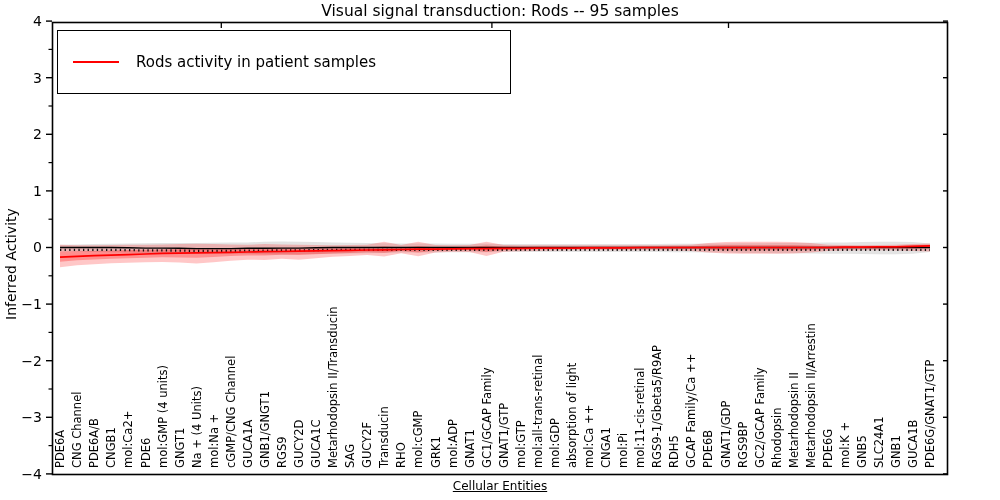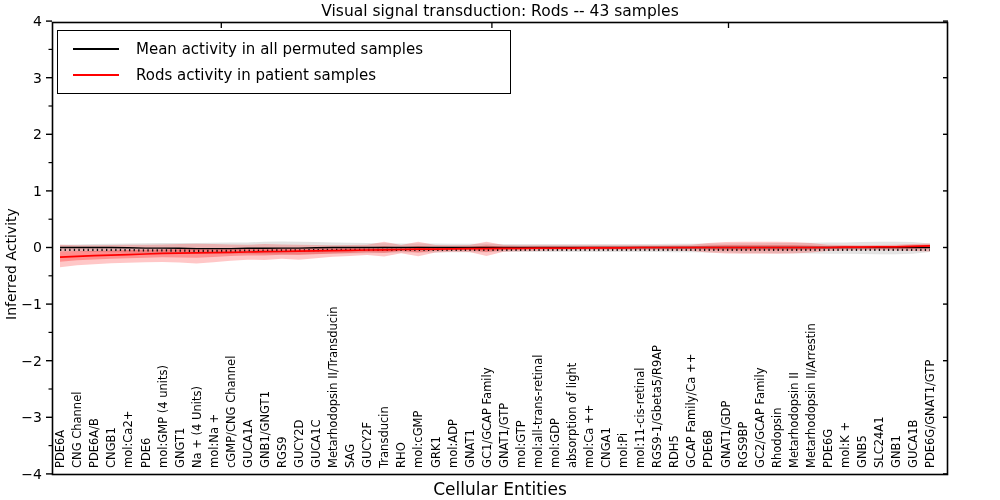--- a/index.html
+++ b/index.html
@@ -1,21 +1,21 @@
 <!DOCTYPE html>
 <html><head>
 <meta charset="utf-8">
 <style>
   html,body{margin:0;padding:0;background:#fff;}
   .figure{position:relative;width:1000px;height:500px;background:#ffffff;
           font-family:"DejaVu Sans","Liberation Sans",sans-serif;overflow:hidden;color:#000;}
   #plot{position:absolute;left:0;top:0;}
   .chart-title{position:absolute;left:52px;top:2px;width:896px;text-align:center;
                font-size:15.5px;white-space:nowrap;}
-  .xlabel{position:absolute;left:52px;top:479px;width:896px;text-align:center;font-size:17px;}
+  .xlabel{position:absolute;left:52px;top:479px;width:896px;text-align:center;font-size:12px;text-decoration:underline;}
   .ylabel{position:absolute;left:3px;top:320px;transform-origin:0 0;
           transform:rotate(-90deg);font-size:14px;white-space:nowrap;}
   .legend{position:absolute;left:57px;top:30px;width:454px;height:64px;background:#fff;
           border:1.6px solid #000;box-sizing:border-box;display:flex;flex-direction:column;
           justify-content:space-evenly;padding-left:15px;}
   .legend-row{display:flex;align-items:center;gap:17px;}
   .legend-line{display:inline-block;width:46px;height:2px;background:#000;flex:0 0 auto;}
   .legend-label{font-size:15px;white-space:nowrap;}
 </style>
 </head>
@@ -114,26 +114,22 @@
       <text transform="translate(797.7,468) rotate(-90)" font-size="11.5px" font-family="&quot;DejaVu Sans&quot;,&quot;Liberation Sans&quot;,sans-serif">Metarhodopsin II</text>
       <text transform="translate(814.8,468) rotate(-90)" font-size="11.5px" font-family="&quot;DejaVu Sans&quot;,&quot;Liberation Sans&quot;,sans-serif">Metarhodopsin II/Arrestin</text>
       <text transform="translate(831.8,468) rotate(-90)" font-size="11.5px" font-family="&quot;DejaVu Sans&quot;,&quot;Liberation Sans&quot;,sans-serif">PDE6G</text>
       <text transform="translate(848.9,468) rotate(-90)" font-size="11.5px" font-family="&quot;DejaVu Sans&quot;,&quot;Liberation Sans&quot;,sans-serif">mol:K +</text>
       <text transform="translate(866.0,468) rotate(-90)" font-size="11.5px" font-family="&quot;DejaVu Sans&quot;,&quot;Liberation Sans&quot;,sans-serif">GNB5</text>
       <text transform="translate(883.0,468) rotate(-90)" font-size="11.5px" font-family="&quot;DejaVu Sans&quot;,&quot;Liberation Sans&quot;,sans-serif">SLC24A1</text>
       <text transform="translate(900.1,468) rotate(-90)" font-size="11.5px" font-family="&quot;DejaVu Sans&quot;,&quot;Liberation Sans&quot;,sans-serif">GNB1</text>
       <text transform="translate(917.1,468) rotate(-90)" font-size="11.5px" font-family="&quot;DejaVu Sans&quot;,&quot;Liberation Sans&quot;,sans-serif">GUCA1B</text>
       <text transform="translate(934.2,468) rotate(-90)" font-size="11.5px" font-family="&quot;DejaVu Sans&quot;,&quot;Liberation Sans&quot;,sans-serif">PDE6G/GNAT1/GTP</text>
     </svg>
-  <div class="chart-title">Visual signal transduction: Rods -- 43 samples</div>
+  <div class="chart-title">Visual signal transduction: Rods -- 95 samples</div>
   <div class="ylabel">Inferred Activity</div>
   <div class="xlabel">Cellular Entities</div>
   <div class="legend">
-    <div class="legend-row">
-      <span class="legend-line" style="background: rgb(0, 0, 0);"></span>
-      <span class="legend-label">Mean activity in all permuted samples</span>
-    </div>
     <div class="legend-row">
       <span class="legend-line" style="background: rgb(255, 0, 0);"></span>
       <span class="legend-label">Rods activity in patient samples</span>
     </div>
   </div>
 </div>
 
 </body></html>

